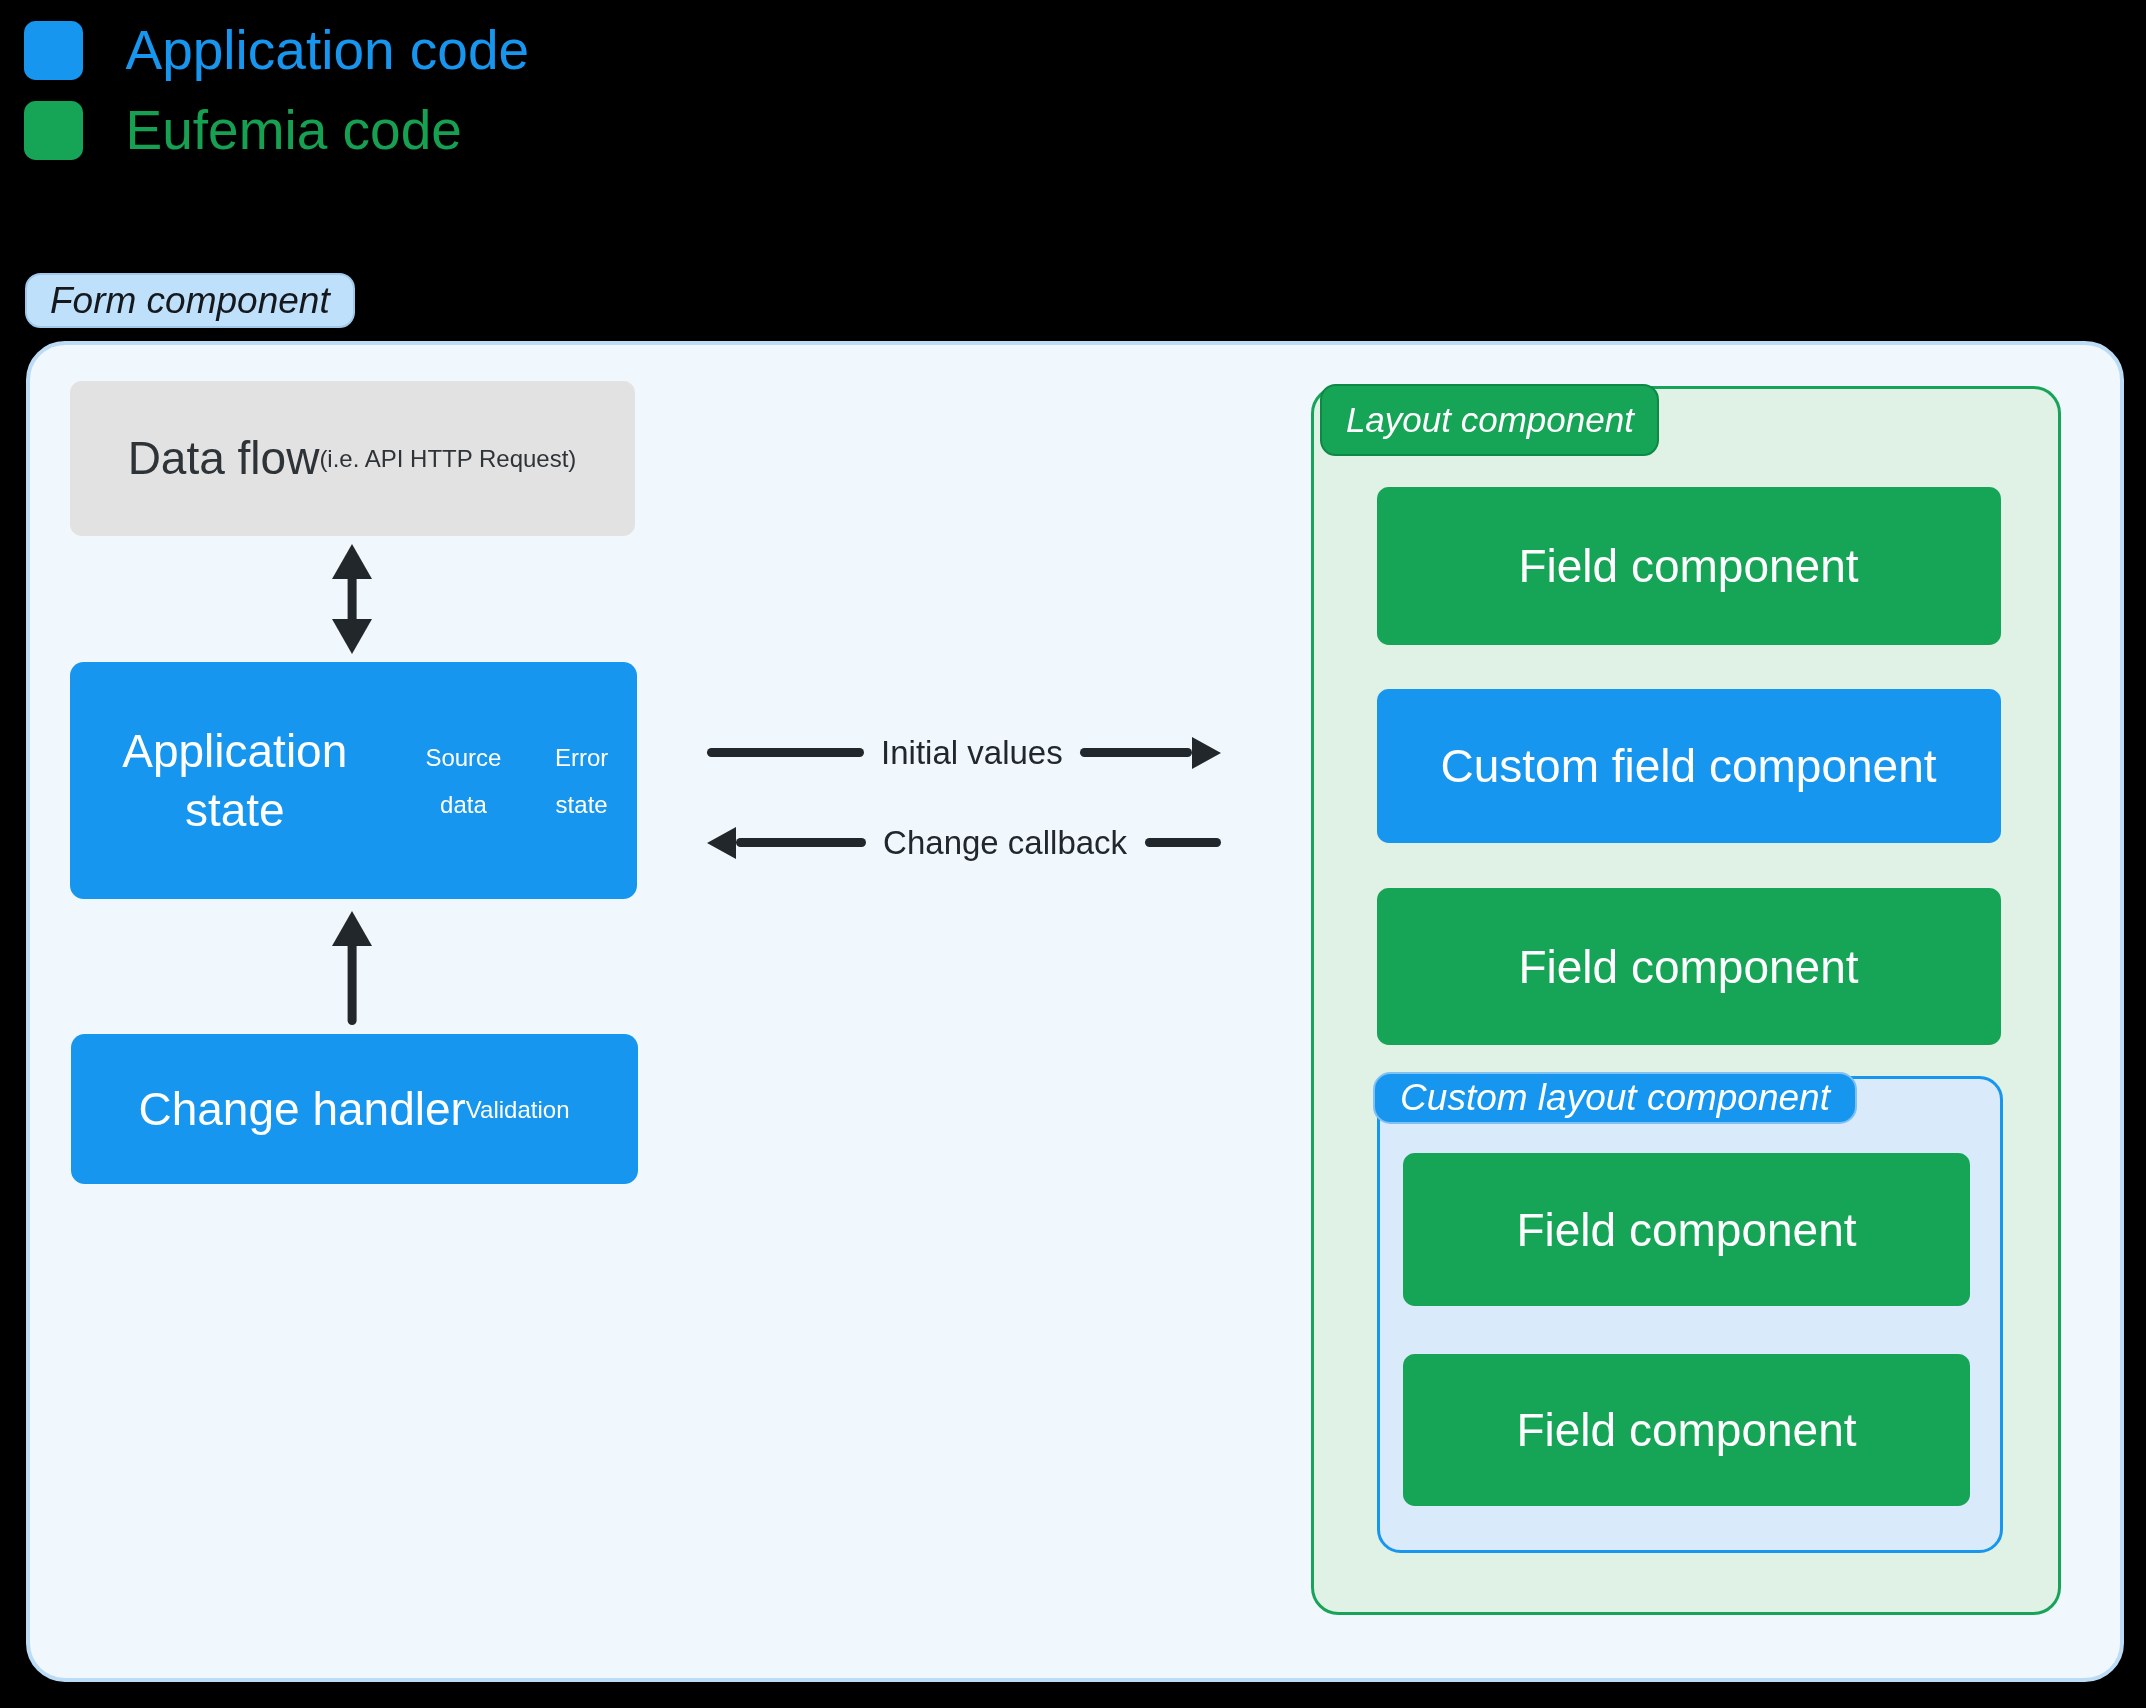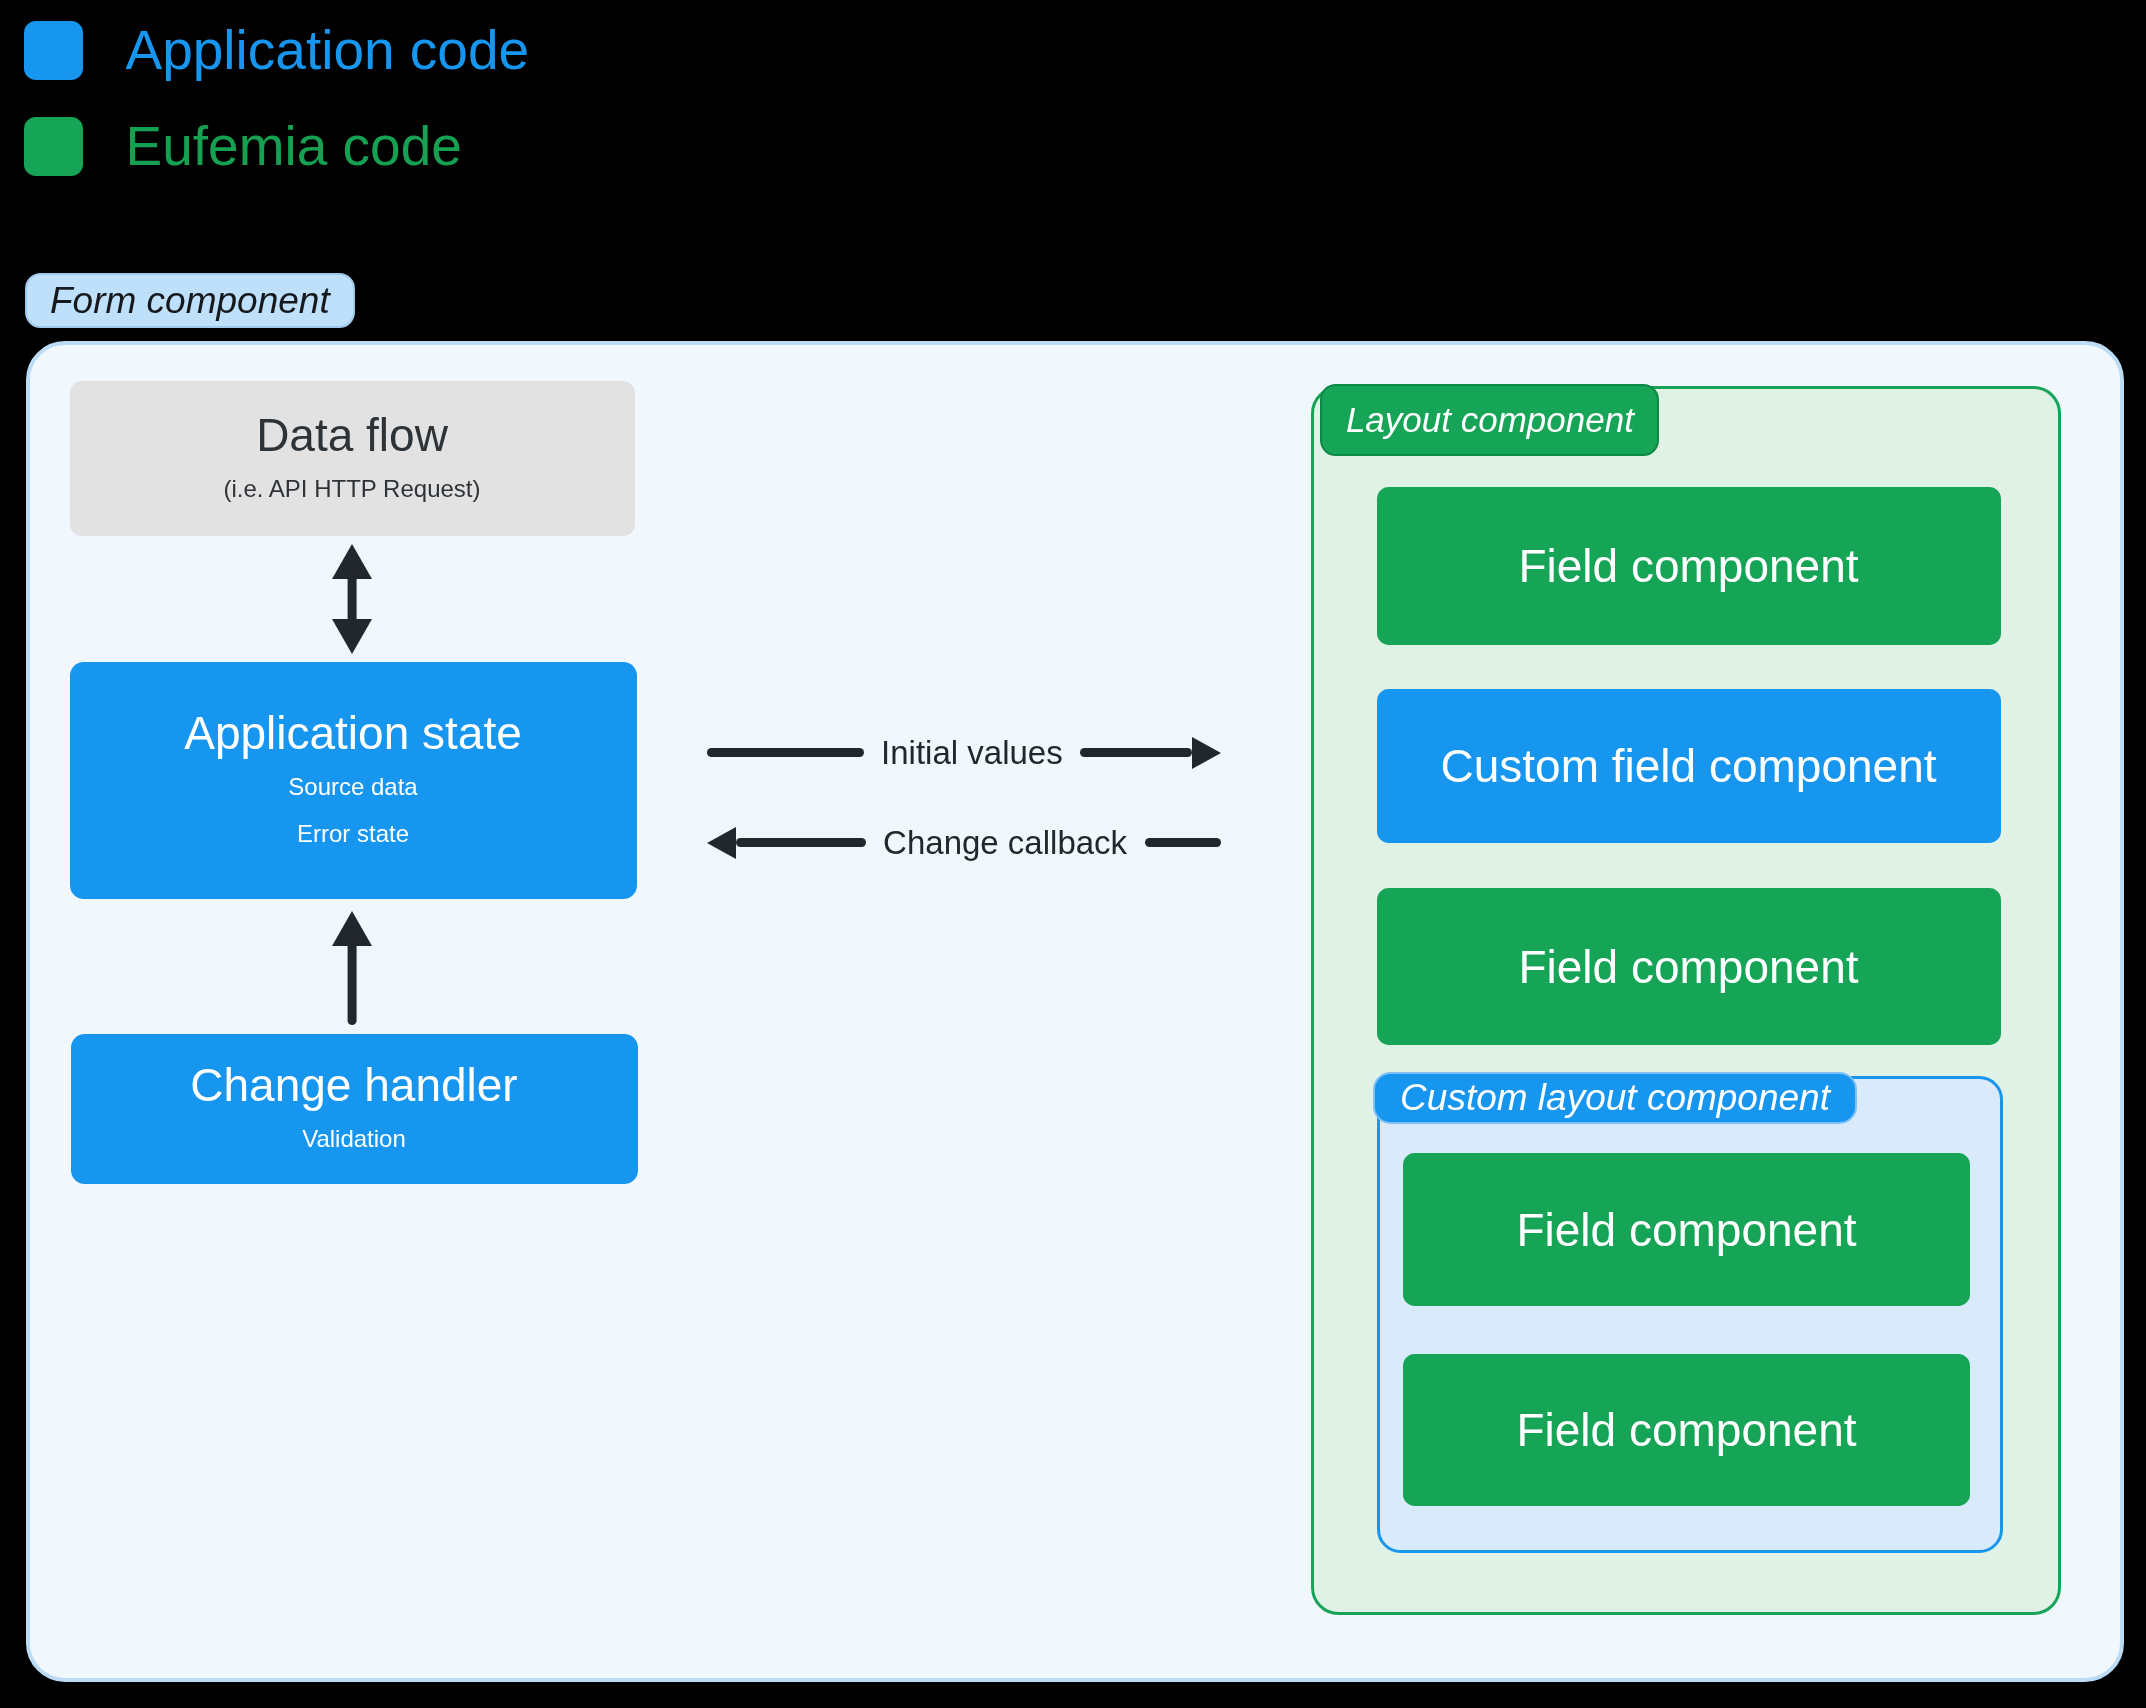--- a/index.html
+++ b/index.html
@@ -7,21 +7,21 @@
   body { font-family:"Liberation Sans", sans-serif; }
 
   .canvas{
     position:relative; width:2147px; height:1708px;
     background:var(--page-bg,#000000); overflow:hidden;
   }
 
   
   .legend-row{ position:absolute; left:23.5px; display:flex; align-items:center; gap:43px; height:61px; }
   .legend-row.r1{ top:19.6px; }
-  .legend-row.r2{ top:116px; }
+  .legend-row.r2{ top:100px; }
   .swatch{ width:59px; height:59px; border-radius:11.8px; display:inline-block; }
   .swatch.blue{ background:var(--blue,#1796F0); }
   .swatch.green{ background:var(--green,#16A556); }
   .legend-label{ font-size:55px; font-weight:500; line-height:61px; white-space:nowrap; }
   .legend-label.blue{ color:var(--blue,#1796F0); }
   .legend-label.green{ color:var(--green-text,#16A152); }
 
   
   .chip{ position:absolute; display:flex; align-items:center; font-weight:500; white-space:nowrap;font-style:italic; }
   .chip.form-chip{
@@ -41,21 +41,21 @@
   }
 
   
   .outer{
     position:absolute; left:25.5px; top:341px; width:2098px; height:1341px;
     background:var(--outer-bg,#F0F7FD); border:4.9px solid var(--outer-border,#BCDCF6);
     border-radius:39px;
   }
 
   
-  .box{ position:absolute; border-radius:13.7px; display:flex; flex-direction:column;
+  .box{ position:absolute; border-radius:13.7px; display:flex; 
         align-items:center; justify-content:center; text-align:center; }
   .box .box-title{ font-size:46px; font-weight:500; line-height:59px; }
   .box .box-sub{ font-size:24px; line-height:47px; }
   .box.gray{ left:40px; top:36px; width:565px; height:155px; background:var(--gray-bg,#E3E2E2); border-radius:11.8px; color:var(--gray-ink,#2E3338); }
   .box.blue{ background:var(--blue,#1796F0); color:#fff; }
   .box.app-state{ left:40px; top:317px; width:567px; height:237px; }
   .box.change-handler{ left:41px; top:689px; width:567px; height:150px; }
 
   
   .varrow{ position:absolute; width:43px; }

